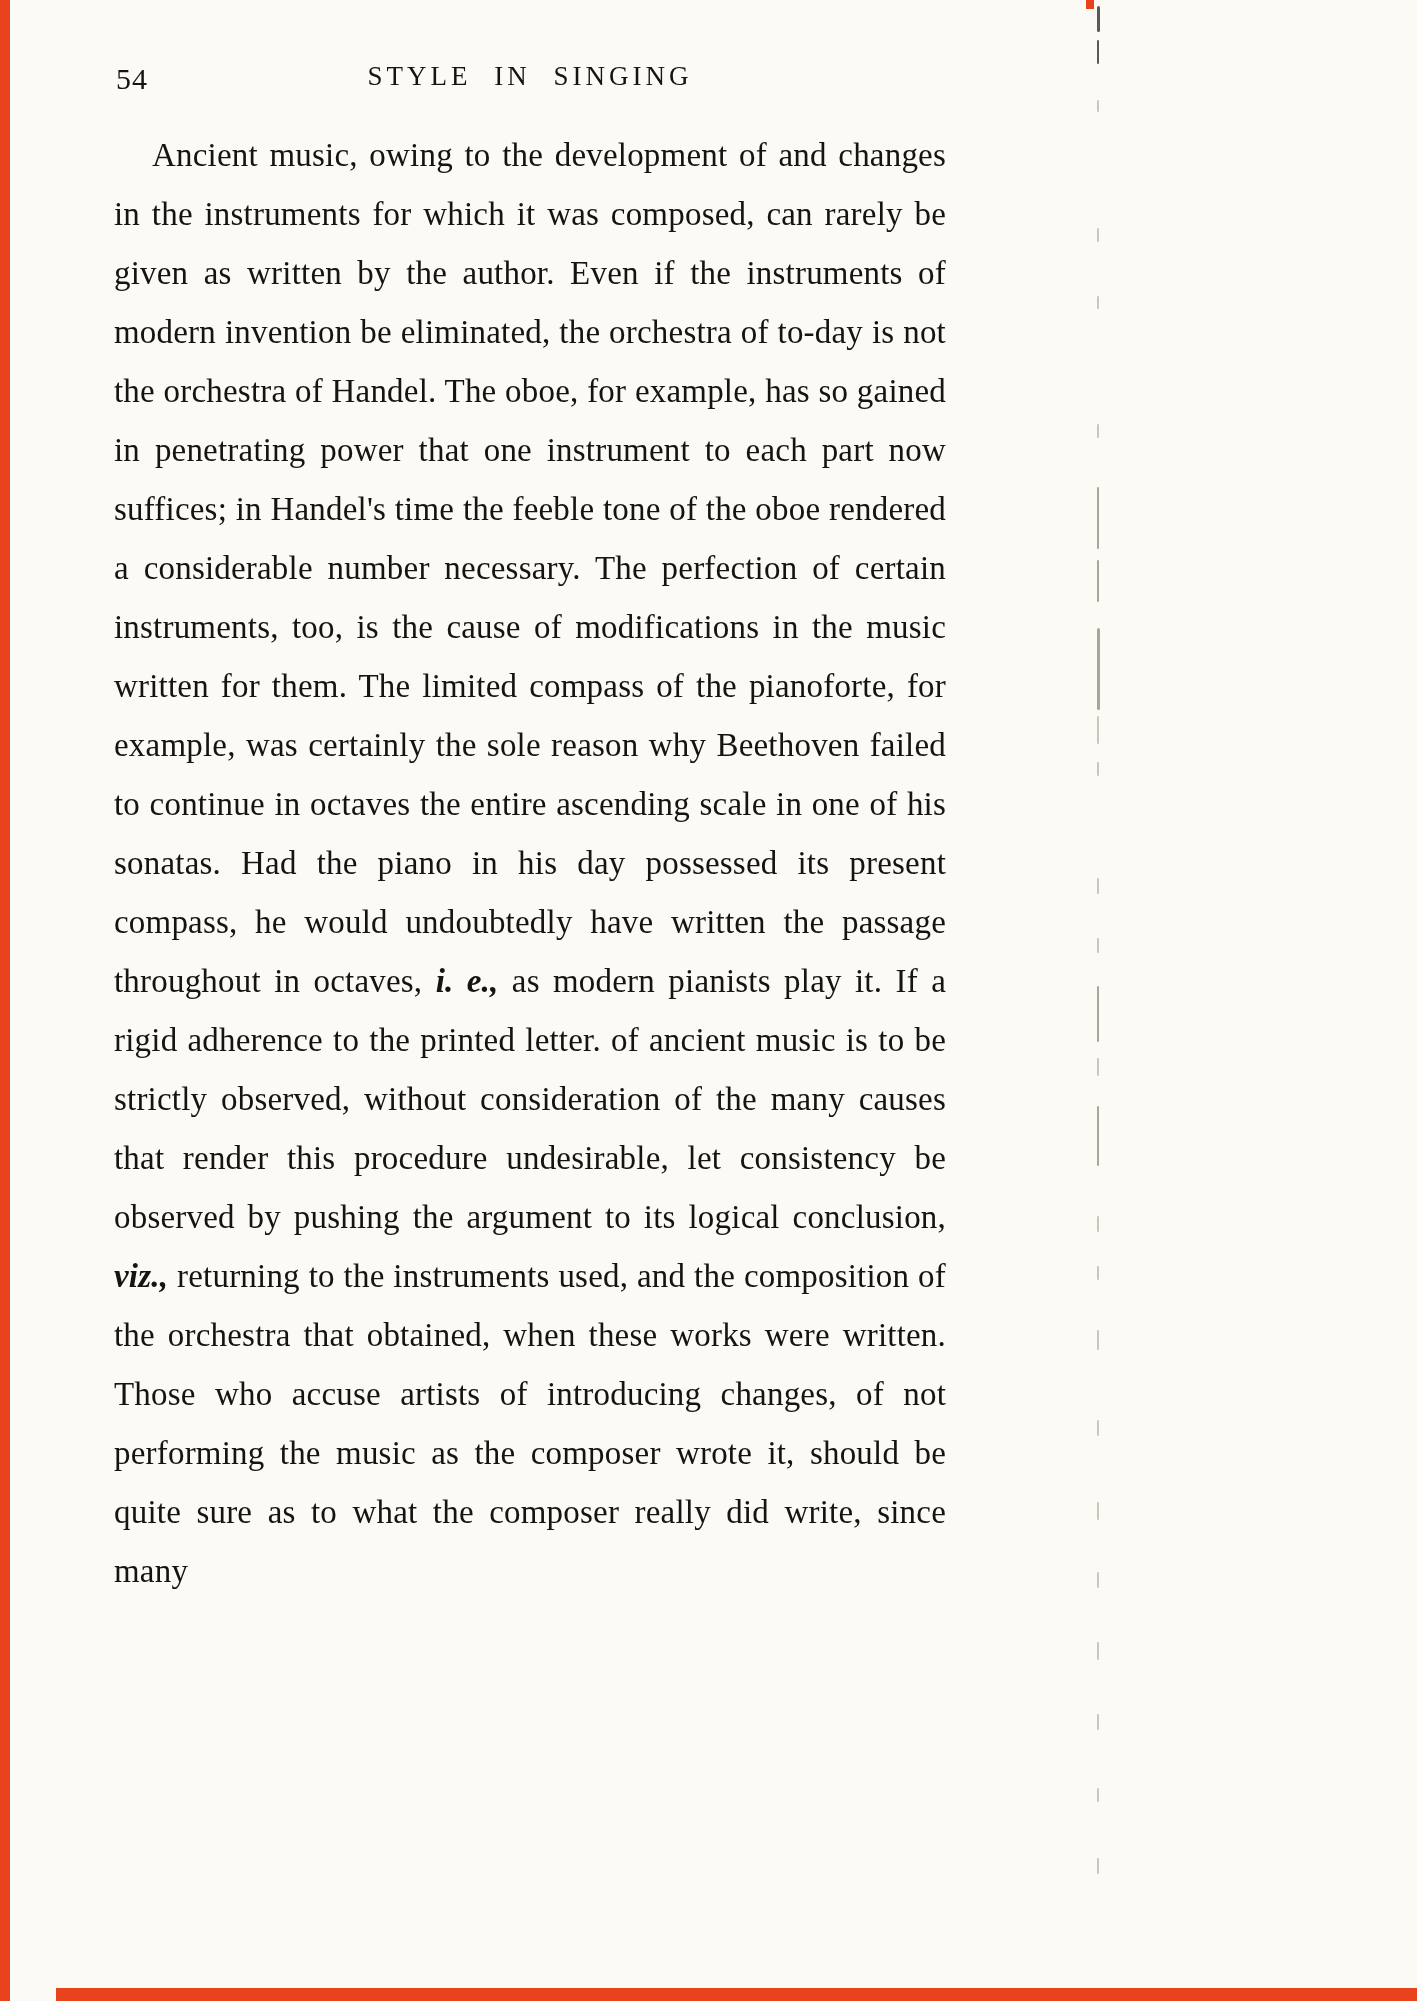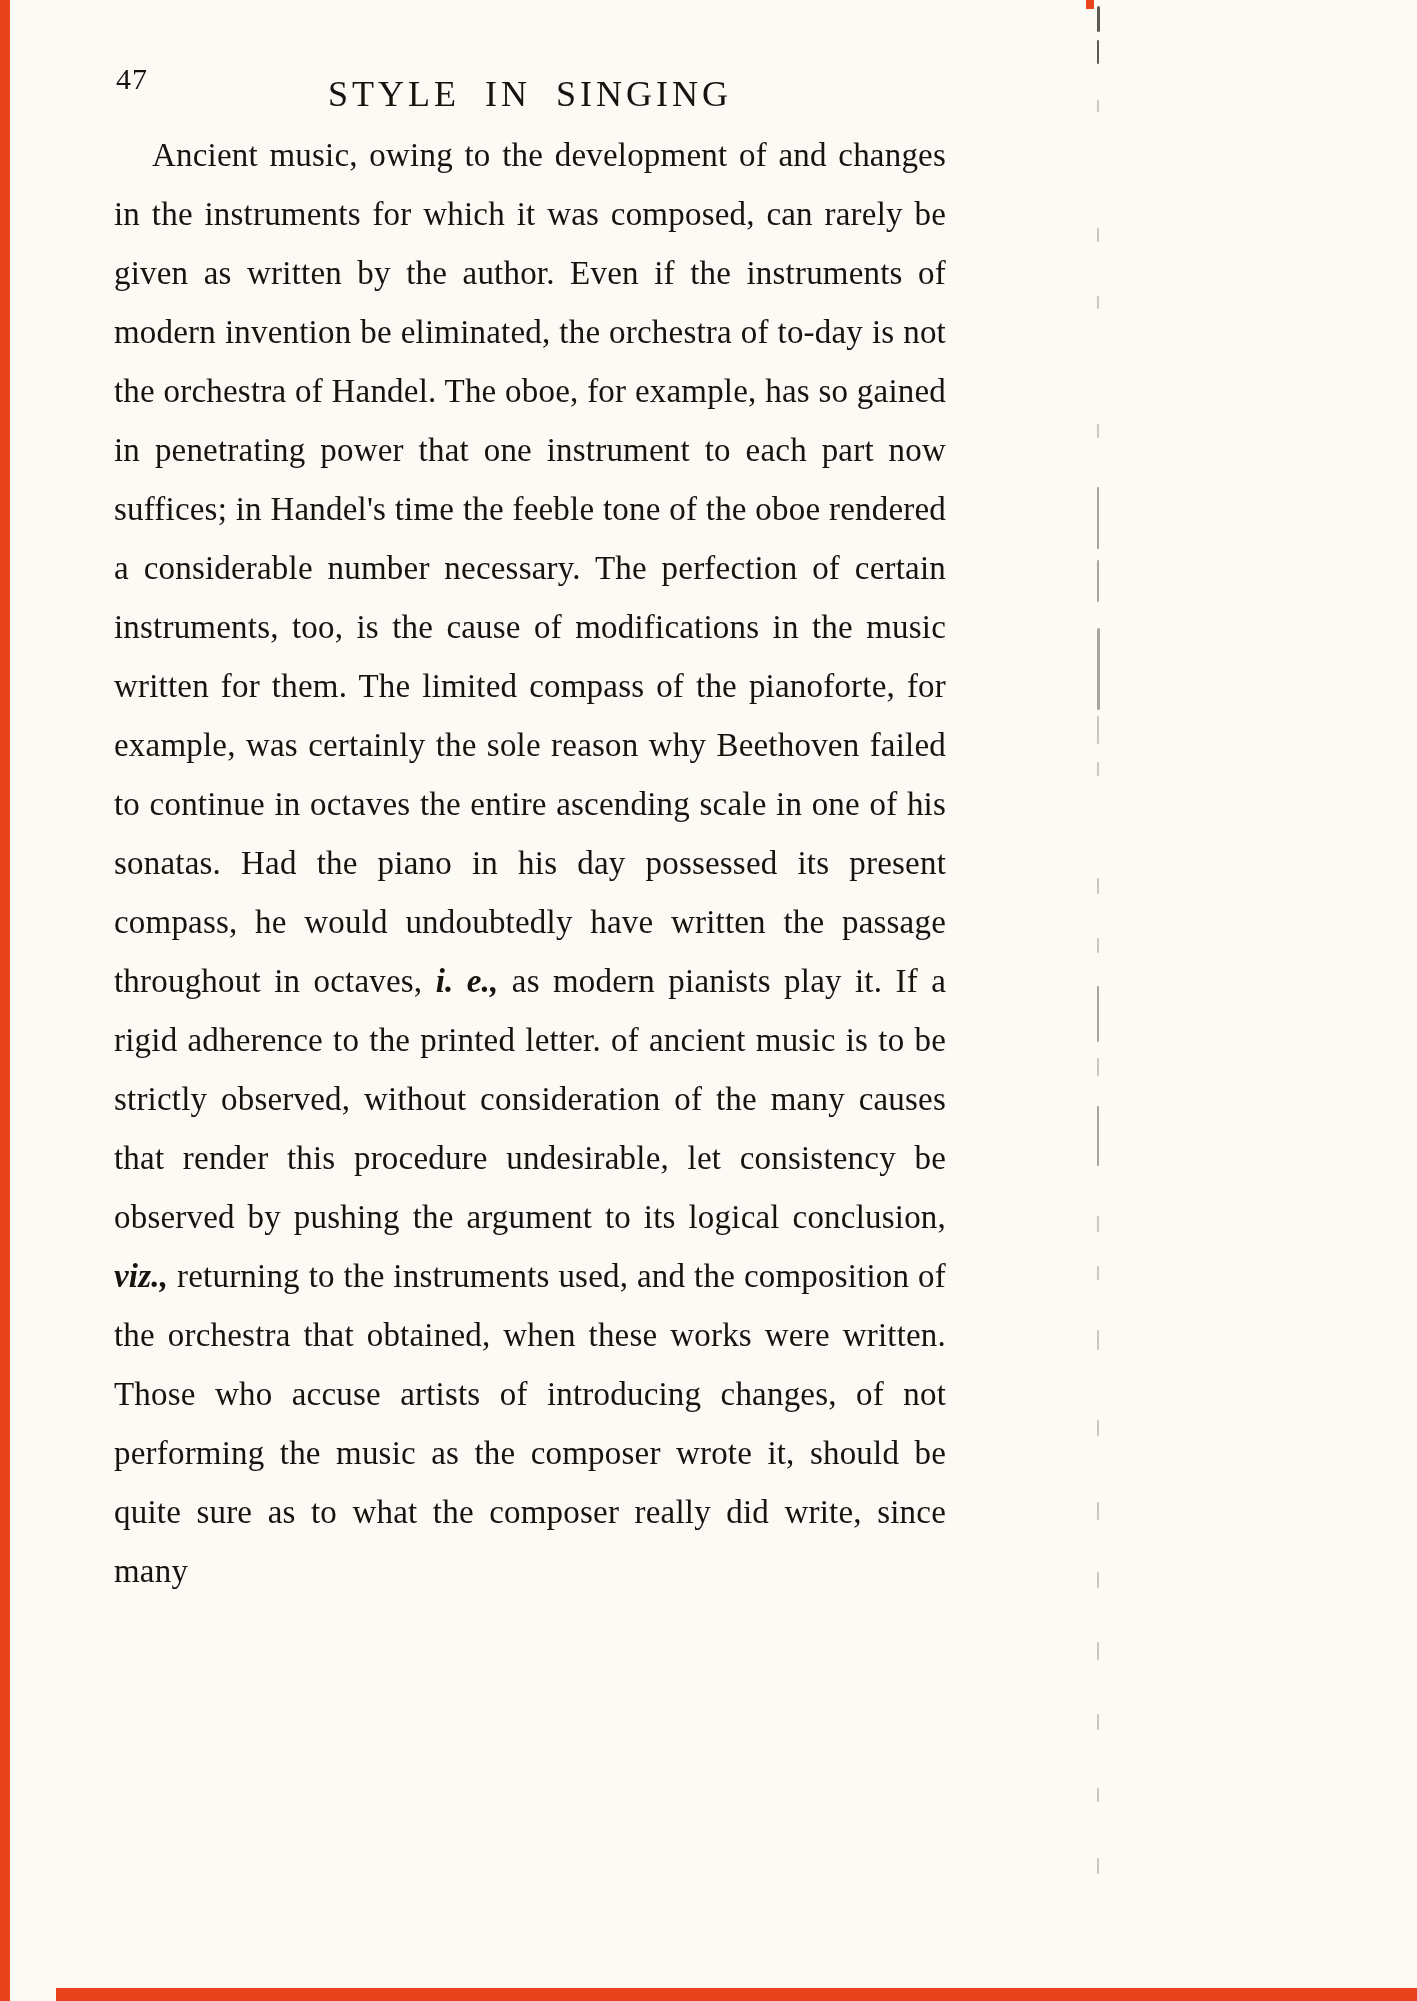--- a/index.html
+++ b/index.html
@@ -25,25 +25,24 @@
   .page-number {
     position: absolute;
     left: 2px;
     top: 2px;
     font-size: 30px;
     letter-spacing: 1px;
   }
   .running-title {
     display: block;
     text-align: center;
-    font-size: 36px;
+    font-size: 27px;
     letter-spacing: 4px;
     word-spacing: 12px;
     padding-top: 1px;
-    margin-top: 12px;
   }
 
   
   .body-text {
     position: absolute;
     left: 114px;
     top: 126px;
     width: 832px;
     font-size: 33px;
     line-height: 59px;
@@ -85,21 +84,21 @@
 </head>
 <body>
 
 <div class="page" style="background: rgb(251, 250, 245);">
 
   <div class="edge-left" style="background: rgb(232, 67, 29);"></div>
   <div class="edge-bottom" style="background: rgb(232, 67, 29);"></div>
   <div class="edge-corner" style="background: rgb(232, 67, 29);"></div>
 
   <div class="header">
-    <span class="page-number">47</span>
+    <span class="page-number">54</span>
     <span class="running-title">STYLE IN SINGING</span>
   </div>
 
   <div class="body-text">
       <p class="para indent justify-last"><span>Ancient music, owing to the development of and changes in the instruments for which it was composed, can rarely be given as written by the author.  Even if the instruments of modern invention be eliminated, the orchestra of to-day is not the orchestra of Handel.  The oboe, for example, has so gained in penetrating power that one instrument to each part now suffices; in Handel's time the feeble tone of the oboe rendered a considerable number necessary.  The perfection of certain instruments, too, is the cause of modifications in the music written for them.  The limited compass of the pianoforte, for example, was certainly the sole reason why Beethoven failed to continue in octaves the entire ascending scale in one of his sonatas.  Had the piano in his day possessed its present compass, he would undoubtedly have written the passage throughout in octaves, </span><span class="italic">i. e.,</span><span> as modern pianists play it.  If a rigid adherence to the printed letter. of ancient music is to be strictly observed, without consideration of the many causes that render this procedure undesirable, let consistency be observed by pushing the argument to its logical conclusion, </span><span class="italic">viz.,</span><span> returning to the instruments used, and the composition of the orchestra that obtained, when these works were written.  Those who accuse artists of introducing changes, of not performing the music as the composer wrote it, should be quite sure as to what the composer really did write, since many</span></p>
     </div>
 
   <div class="margin-artifacts">
       <div class="mark dark" style="top: 6px; height: 26px; width: 3px;"></div>
       <div class="mark dark" style="top: 40px; height: 24px; width: 2px;"></div>

